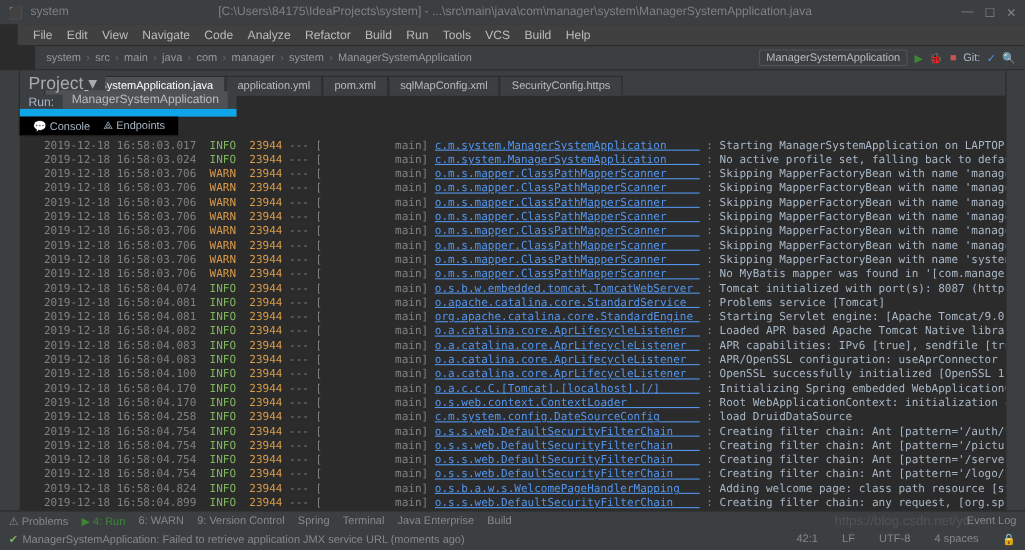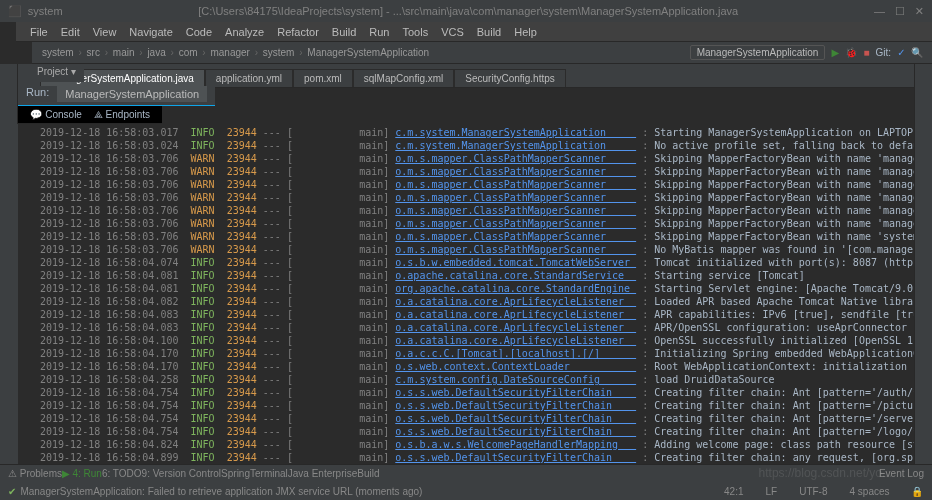--- a/index.html
+++ b/index.html
@@ -16,37 +16,37 @@
 .navbar .sep { color: #666; }
 .navbar .right { margin-left: auto; display: flex; gap: 6px; align-items: center; }
 .btn { padding: 1px 6px; border: 1px solid #555; background: #3c3f41; color: #bbb; border-radius: 2px; cursor: pointer; }
 .play { color: #3e8636; }
 .bug { color: #5394ec; }
 .tabbar { height: 24px; background: #3c3f41; display: flex; align-items: flex-end; padding: 0 4px 0 40px; border-bottom: 1px solid #282828; position: relative; }
 .tab { padding: 3px 10px; background: #3c3f41; color: #bbb; font-size: 10px; border: 1px solid #2b2b2b; border-bottom: none; cursor: pointer; }
 .tab.active { background: #4e5254; color: #fff; }
 .sidebar-left { position: absolute; left: 0; top: 64px; bottom: 18px; width: 18px; background: #3c3f41; border-right: 1px solid #282828; }
 .sidebar-right { position: absolute; right: 0; top: 64px; bottom: 18px; width: 18px; background: #3c3f41; border-left: 1px solid #282828; }
-.projhdr { position: absolute; left: 29px; top: 64px; height: 18px; background: #3c3f41; padding: 2px 8px; font-size: 10px; color: #aaa; text-align: right; }
-.runhdr { position: absolute; left: 18px; top: 86px; height: 20px; display: flex; align-items: flex-start; padding: 0 8px; background: #3c3f41; gap: 8px; border-bottom: 1px solid #0ea5e9; font-size: 11px; }
+.projhdr { position: absolute; left: 18px; top: 64px; height: 18px; background: #3c3f41; padding: 2px 8px; font-size: 16px; color: #aaa; text-align: right; }
+.runhdr { position: absolute; left: 18px; top: 86px; height: 20px; display: flex; align-items: flex-end; padding: 0 8px; background: #3c3f41; gap: 8px; border-bottom: 7px solid #0ea5e9; font-size: 11px; }
 .runhdr .runtab { color: #bbb; background: #4e5254; padding: 2px 8px; }
 .subtab { position: absolute; left: 18px; top: 106px; height: 18px; display: flex; align-items: center; gap: 12px; padding: 0 12px; background: #000000; border-bottom: 1px solid #282828; font-size: 10px; }
 .console { position: absolute; left: 18px; right: 18px; top: 124px; bottom: 36px; background: #2b2b2b; font-family: 'Consolas', monospace; font-size: 10px; overflow: hidden; padding: 2px 0 2px 22px; }
 .toolcol { position: absolute; left: 0; top: 124px; bottom: 36px; width: 22px; background: #3c3f41; }
 .line { white-space: pre; line-height: 13px; }
 .ts { color: #808080; }
 .info { color: #7eb45d; }
 .warn { color: #d89a4b; }
 .pid { color: #d89a4b; }
 .dash { color: #808080; }
 .main { color: #808080; }
 .pkg { color: #5394ec; text-decoration: underline; }
 .col { color: #808080; }
 .msg { color: #a9b7c6; }
-.bottombar { position: absolute; left: 0; right: 0; bottom: 18px; height: 18px; background: #3c3f41; display: flex; align-items: center; padding: 0 8px; font-size: 10px; border-top: 1px solid #282828; }
+.bottombar { position: absolute; left: 0; right: 0; bottom: 18px; height: 18px; background: #3c3f41; display: flex; align-items: center; padding: 0 8px; gap: 12px; font-size: 10px; border-top: 1px solid #282828; }
 .bottombar .bb { color: #888; cursor: pointer; }
 .bottombar .runbb { color: #3e8636; }
 .statusbar { position: absolute; left: 0; right: 0; bottom: 0; height: 18px; background: #3c3f41; display: flex; align-items: center; padding: 0 8px; font-size: 10px; color: #888; }
 .statusbar .ok { color: #7eb45d; margin-right: 4px; }
 .statusbar .right { margin-left: auto; display: flex; gap: 22px; }
 .watermark { position: absolute; right: 40px; bottom: 20px; color: rgba(200,200,200,0.15); font-size: 12px; pointer-events: none; }
 </style>
 </head>
 <body>
 
@@ -119,41 +119,41 @@
     <div class="line"><span class="ts">2019-12-18 16:58:03.024</span>  <span class="info">INFO </span> <span class="pid">23944</span> <span class="dash">--- [</span><span class="main">           main</span><span class="dash">]</span> <span class="pkg">c.m.system.ManagerSystemApplication     </span><span class="col"> : </span><span class="msg">No active profile set, falling back to default profiles: default</span></div>
     <div class="line"><span class="ts">2019-12-18 16:58:03.706</span>  <span class="warn">WARN </span> <span class="pid">23944</span> <span class="dash">--- [</span><span class="main">           main</span><span class="dash">]</span> <span class="pkg">o.m.s.mapper.ClassPathMapperScanner     </span><span class="col"> : </span><span class="msg">Skipping MapperFactoryBean with name 'managerDeviceMapper' and 'com.manager.system.dao.ManagerDeviceMappe</span></div>
     <div class="line"><span class="ts">2019-12-18 16:58:03.706</span>  <span class="warn">WARN </span> <span class="pid">23944</span> <span class="dash">--- [</span><span class="main">           main</span><span class="dash">]</span> <span class="pkg">o.m.s.mapper.ClassPathMapperScanner     </span><span class="col"> : </span><span class="msg">Skipping MapperFactoryBean with name 'managerGroupAuthorityMapper' and 'com.manager.system.dao.ManagerGro</span></div>
     <div class="line"><span class="ts">2019-12-18 16:58:03.706</span>  <span class="warn">WARN </span> <span class="pid">23944</span> <span class="dash">--- [</span><span class="main">           main</span><span class="dash">]</span> <span class="pkg">o.m.s.mapper.ClassPathMapperScanner     </span><span class="col"> : </span><span class="msg">Skipping MapperFactoryBean with name 'managerRetireMapper' and 'com.manager.system.dao.ManagerRetireMappe</span></div>
     <div class="line"><span class="ts">2019-12-18 16:58:03.706</span>  <span class="warn">WARN </span> <span class="pid">23944</span> <span class="dash">--- [</span><span class="main">           main</span><span class="dash">]</span> <span class="pkg">o.m.s.mapper.ClassPathMapperScanner     </span><span class="col"> : </span><span class="msg">Skipping MapperFactoryBean with name 'managerUserGroupMapper' and 'com.manager.system.dao.ManagerUserGrou</span></div>
     <div class="line"><span class="ts">2019-12-18 16:58:03.706</span>  <span class="warn">WARN </span> <span class="pid">23944</span> <span class="dash">--- [</span><span class="main">           main</span><span class="dash">]</span> <span class="pkg">o.m.s.mapper.ClassPathMapperScanner     </span><span class="col"> : </span><span class="msg">Skipping MapperFactoryBean with name 'managerUserMapper' and 'com.manager.system.dao.ManagerUserMapper' m</span></div>
     <div class="line"><span class="ts">2019-12-18 16:58:03.706</span>  <span class="warn">WARN </span> <span class="pid">23944</span> <span class="dash">--- [</span><span class="main">           main</span><span class="dash">]</span> <span class="pkg">o.m.s.mapper.ClassPathMapperScanner     </span><span class="col"> : </span><span class="msg">Skipping MapperFactoryBean with name 'managerUserViewMapper' and 'com.manager.system.dao.ManagerUserViewM</span></div>
     <div class="line"><span class="ts">2019-12-18 16:58:03.706</span>  <span class="warn">WARN </span> <span class="pid">23944</span> <span class="dash">--- [</span><span class="main">           main</span><span class="dash">]</span> <span class="pkg">o.m.s.mapper.ClassPathMapperScanner     </span><span class="col"> : </span><span class="msg">Skipping MapperFactoryBean with name 'systemHistoryMapper' and 'com.manager.system.dao.SystemHistoryMappe</span></div>
     <div class="line"><span class="ts">2019-12-18 16:58:03.706</span>  <span class="warn">WARN </span> <span class="pid">23944</span> <span class="dash">--- [</span><span class="main">           main</span><span class="dash">]</span> <span class="pkg">o.m.s.mapper.ClassPathMapperScanner     </span><span class="col"> : </span><span class="msg">No MyBatis mapper was found in '[com.manager.system.dao]' package. Please check your configuration.</span></div>
     <div class="line"><span class="ts">2019-12-18 16:58:04.074</span>  <span class="info">INFO </span> <span class="pid">23944</span> <span class="dash">--- [</span><span class="main">           main</span><span class="dash">]</span> <span class="pkg">o.s.b.w.embedded.tomcat.TomcatWebServer </span><span class="col"> : </span><span class="msg">Tomcat initialized with port(s): 8087 (http)</span></div>
-    <div class="line"><span class="ts">2019-12-18 16:58:04.081</span>  <span class="info">INFO </span> <span class="pid">23944</span> <span class="dash">--- [</span><span class="main">           main</span><span class="dash">]</span> <span class="pkg">o.apache.catalina.core.StandardService  </span><span class="col"> : </span><span class="msg">Starting service [Tomcat]</span></div>
+    <div class="line"><span class="ts">2019-12-18 16:58:04.081</span>  <span class="info">INFO </span> <span class="pid">23944</span> <span class="dash">--- [</span><span class="main">           main</span><span class="dash">]</span> <span class="pkg">o.apache.catalina.core.StandardService  </span><span class="col"> : </span><span class="msg">Problems service [Tomcat]</span></div>
     <div class="line"><span class="ts">2019-12-18 16:58:04.081</span>  <span class="info">INFO </span> <span class="pid">23944</span> <span class="dash">--- [</span><span class="main">           main</span><span class="dash">]</span> <span class="pkg">org.apache.catalina.core.StandardEngine </span><span class="col"> : </span><span class="msg">Starting Servlet engine: [Apache Tomcat/9.0.27]</span></div>
     <div class="line"><span class="ts">2019-12-18 16:58:04.082</span>  <span class="info">INFO </span> <span class="pid">23944</span> <span class="dash">--- [</span><span class="main">           main</span><span class="dash">]</span> <span class="pkg">o.a.catalina.core.AprLifecycleListener  </span><span class="col"> : </span><span class="msg">Loaded APR based Apache Tomcat Native library [1.2.23] using APR version [1.7.0].</span></div>
     <div class="line"><span class="ts">2019-12-18 16:58:04.083</span>  <span class="info">INFO </span> <span class="pid">23944</span> <span class="dash">--- [</span><span class="main">           main</span><span class="dash">]</span> <span class="pkg">o.a.catalina.core.AprLifecycleListener  </span><span class="col"> : </span><span class="msg">APR capabilities: IPv6 [true], sendfile [true], accept filters [false], random [true].</span></div>
     <div class="line"><span class="ts">2019-12-18 16:58:04.083</span>  <span class="info">INFO </span> <span class="pid">23944</span> <span class="dash">--- [</span><span class="main">           main</span><span class="dash">]</span> <span class="pkg">o.a.catalina.core.AprLifecycleListener  </span><span class="col"> : </span><span class="msg">APR/OpenSSL configuration: useAprConnector [false], useOpenSSL [true]</span></div>
     <div class="line"><span class="ts">2019-12-18 16:58:04.100</span>  <span class="info">INFO </span> <span class="pid">23944</span> <span class="dash">--- [</span><span class="main">           main</span><span class="dash">]</span> <span class="pkg">o.a.catalina.core.AprLifecycleListener  </span><span class="col"> : </span><span class="msg">OpenSSL successfully initialized [OpenSSL 1.1.1c  28 May 2019]</span></div>
     <div class="line"><span class="ts">2019-12-18 16:58:04.170</span>  <span class="info">INFO </span> <span class="pid">23944</span> <span class="dash">--- [</span><span class="main">           main</span><span class="dash">]</span> <span class="pkg">o.a.c.c.C.[Tomcat].[localhost].[/]      </span><span class="col"> : </span><span class="msg">Initializing Spring embedded WebApplicationContext</span></div>
     <div class="line"><span class="ts">2019-12-18 16:58:04.170</span>  <span class="info">INFO </span> <span class="pid">23944</span> <span class="dash">--- [</span><span class="main">           main</span><span class="dash">]</span> <span class="pkg">o.s.web.context.ContextLoader           </span><span class="col"> : </span><span class="msg">Root WebApplicationContext: initialization completed in 1092 ms</span></div>
     <div class="line"><span class="ts">2019-12-18 16:58:04.258</span>  <span class="info">INFO </span> <span class="pid">23944</span> <span class="dash">--- [</span><span class="main">           main</span><span class="dash">]</span> <span class="pkg">c.m.system.config.DateSourceConfig      </span><span class="col"> : </span><span class="msg">load DruidDataSource</span></div>
     <div class="line"><span class="ts">2019-12-18 16:58:04.754</span>  <span class="info">INFO </span> <span class="pid">23944</span> <span class="dash">--- [</span><span class="main">           main</span><span class="dash">]</span> <span class="pkg">o.s.s.web.DefaultSecurityFilterChain    </span><span class="col"> : </span><span class="msg">Creating filter chain: Ant [pattern='/auth/**'], []</span></div>
     <div class="line"><span class="ts">2019-12-18 16:58:04.754</span>  <span class="info">INFO </span> <span class="pid">23944</span> <span class="dash">--- [</span><span class="main">           main</span><span class="dash">]</span> <span class="pkg">o.s.s.web.DefaultSecurityFilterChain    </span><span class="col"> : </span><span class="msg">Creating filter chain: Ant [pattern='/picture/**'], []</span></div>
     <div class="line"><span class="ts">2019-12-18 16:58:04.754</span>  <span class="info">INFO </span> <span class="pid">23944</span> <span class="dash">--- [</span><span class="main">           main</span><span class="dash">]</span> <span class="pkg">o.s.s.web.DefaultSecurityFilterChain    </span><span class="col"> : </span><span class="msg">Creating filter chain: Ant [pattern='/servers/**'], []</span></div>
     <div class="line"><span class="ts">2019-12-18 16:58:04.754</span>  <span class="info">INFO </span> <span class="pid">23944</span> <span class="dash">--- [</span><span class="main">           main</span><span class="dash">]</span> <span class="pkg">o.s.s.web.DefaultSecurityFilterChain    </span><span class="col"> : </span><span class="msg">Creating filter chain: Ant [pattern='/logo/**'], []</span></div>
     <div class="line"><span class="ts">2019-12-18 16:58:04.824</span>  <span class="info">INFO </span> <span class="pid">23944</span> <span class="dash">--- [</span><span class="main">           main</span><span class="dash">]</span> <span class="pkg">o.s.b.a.w.s.WelcomePageHandlerMapping   </span><span class="col"> : </span><span class="msg">Adding welcome page: class path resource [static/index.html]</span></div>
     <div class="line"><span class="ts">2019-12-18 16:58:04.899</span>  <span class="info">INFO </span> <span class="pid">23944</span> <span class="dash">--- [</span><span class="main">           main</span><span class="dash">]</span> <span class="pkg">o.s.s.web.DefaultSecurityFilterChain    </span><span class="col"> : </span><span class="msg">Creating filter chain: any request, [org.springframework.security.web.context.request.async.WebAsyncMana</span></div>
   </div>
 
 <div class="bottombar" id="bottombar">
 <span class="bb">⚠ Problems</span>
     <span class="bb runbb">▶ 4: Run</span>
-    <span class="bb">6: TODO</span>
+    <span class="bb">6: WARN</span>
     <span class="bb">9: Version Control</span>
     <span class="bb">Spring</span>
     <span class="bb">Terminal</span>
     <span class="bb">Java Enterprise</span>
     <span class="bb">Build</span>
     <span class="bb" style="margin-left: auto;">Event Log</span>
   </div>
 
 <div class="statusbar">
   <span class="ok">✔</span>

